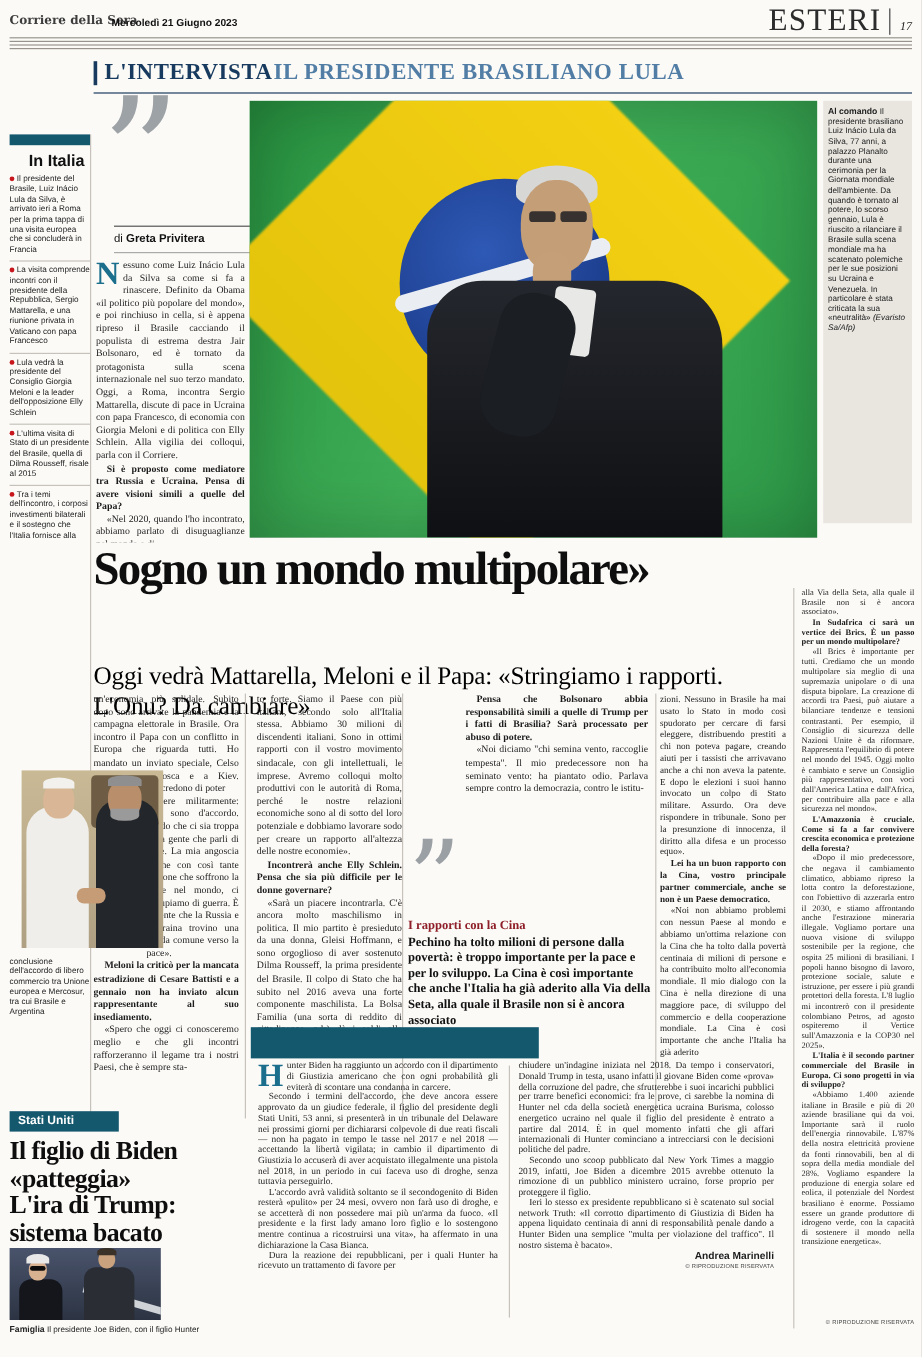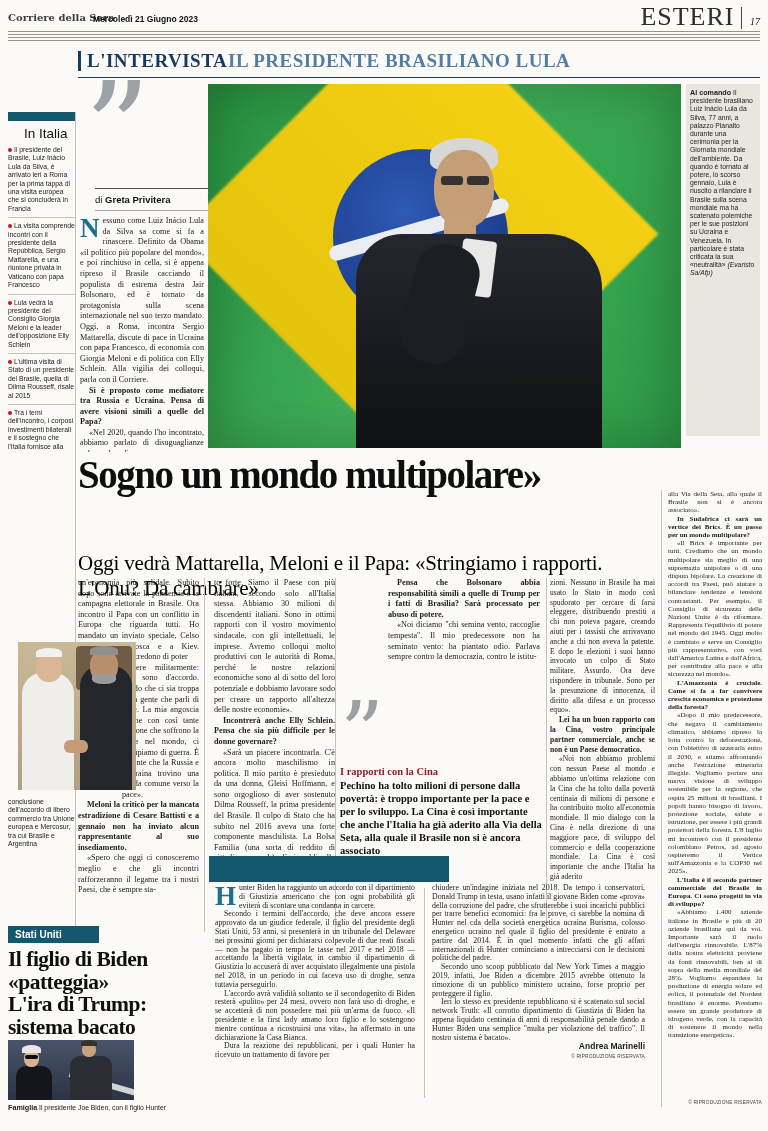--- a/index.html
+++ b/index.html
@@ -13,21 +13,21 @@
   .section-divider{display:inline-block;width:1px;height:22px;background:#444;margin:0 6px;vertical-align:-4px;}
   .page-num{font-family:"Liberation Serif",serif;font-style:italic;font-size:10px;color:#222;}
   .rules4 div{height:1px;background:#98948d;margin-bottom:2px;}
   
   .banner-tick{width:3px;height:20px;background:#173a5e;}
   .banner-kicker{font-family:"Liberation Serif",serif;font-weight:700;font-size:19px;color:#173a5e;letter-spacing:.5px;}
   .banner-title{font-family:"Liberation Serif",serif;font-weight:700;font-size:19px;color:#527ea6;letter-spacing:.5px;}
   .banner-rule{height:1px;background:#1d3c5e;}
   
   .sb-block{width:67px;height:9px;background:#14586e;}
-  .sb-title{font-family:"Liberation Sans",sans-serif;font-weight:400;font-size:13.5px;color:#101010;padding-left:16px;}
+  .sb-title{font-family:"Liberation Sans",sans-serif;font-weight:700;font-size:13.5px;color:#101010;padding-left:16px;}
   .sb-list{list-style:none;margin:0;padding:0;font-family:"Liberation Sans",sans-serif;font-size:6.8px;line-height:8.4px;color:#222;}
   .sb-list li + li{border-top:1px solid #c6c2bb;margin-top:4px;padding-top:4px;}
   .bullet{display:inline-block;width:4px;height:4px;border-radius:50%;background:#c8161d;margin-right:2px;}
   .sb-cont{font-family:"Liberation Sans",sans-serif;font-size:6.8px;line-height:8.4px;color:#222;}
   .vrule{width:1px;background:#c6c2bb;}
   
   .news{font-size:8.2px;line-height:10.6px;text-align:justify;overflow:hidden;}
   .news p{margin:0;text-indent:9px;}
   .news p.first{text-indent:0;}
   .news p.q{font-weight:700;}

